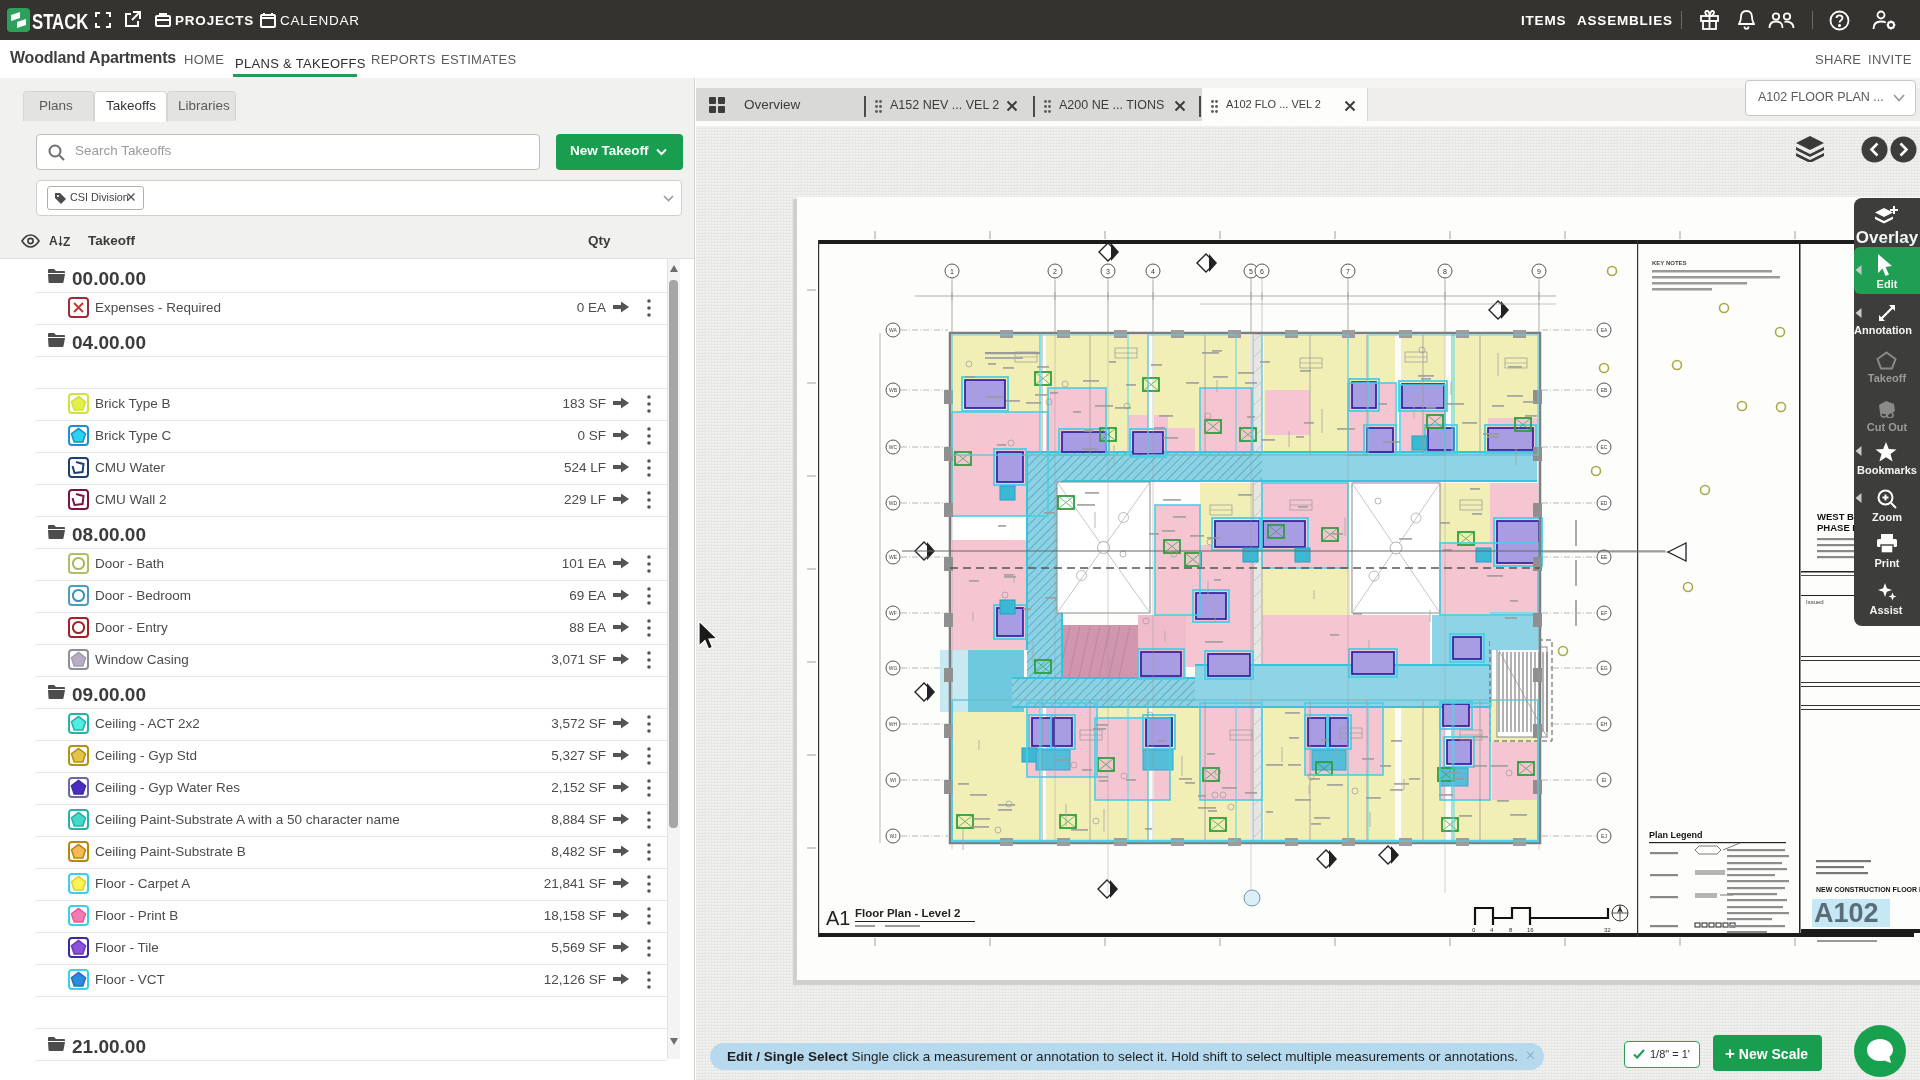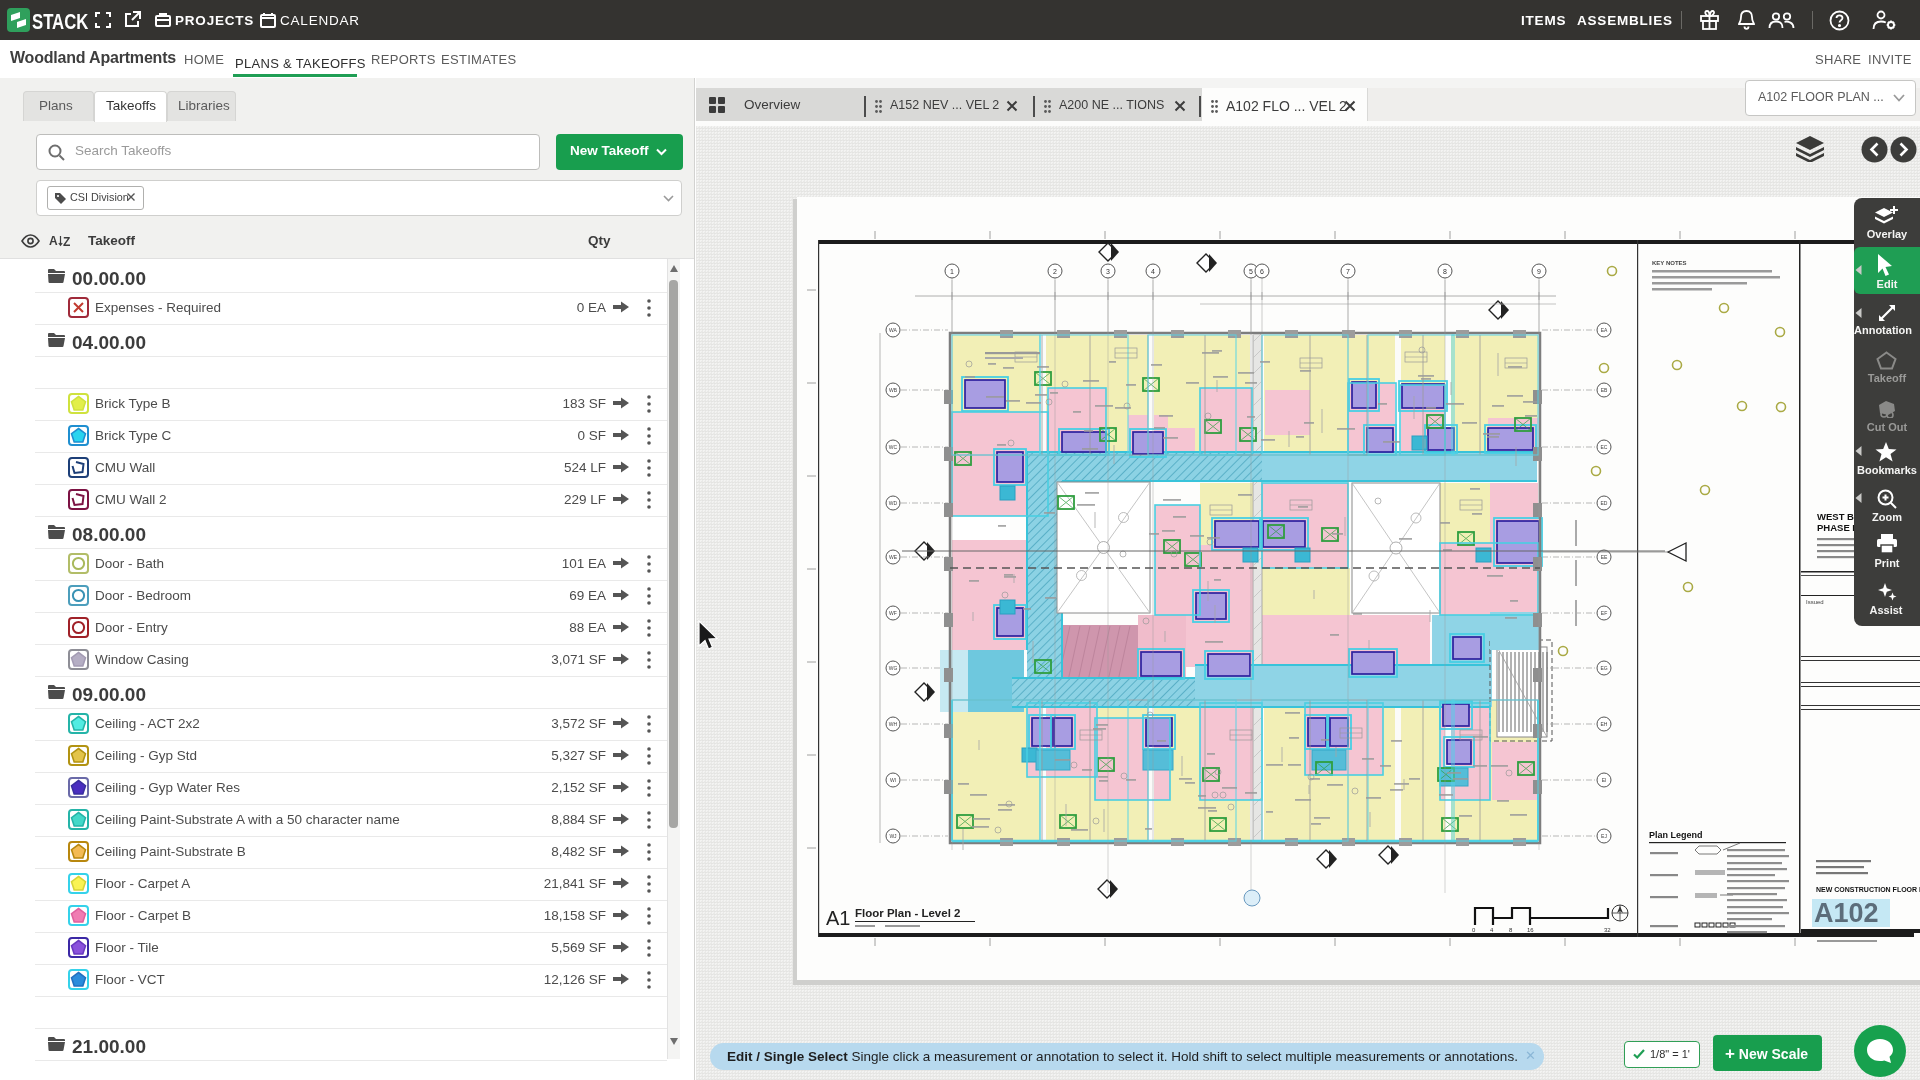--- a/index.html
+++ b/index.html
@@ -207,21 +207,21 @@
         <circle cx="3" cy="10" r="1.8"></circle>
         <circle cx="3" cy="17" r="1.8"></circle>
       </svg>
     </div>
     <div class="sep" style="top:225px"></div>
     <div class="row" style="top:193px">
       <svg class="ricon" width="21" height="21" viewBox="0 0 21 20">
         <rect x="1" y="0.5" width="19" height="19" rx="3" fill="#fff" stroke="#1d3f78" stroke-width="2"></rect>
         <path d="M8 4.5 L15.5 6.5 L14.5 14.5 L6.5 15.5 L4.5 8.5" fill="none" stroke="#1d3f78" stroke-width="2"></path>
       </svg>
-      <div class="rname">CMU Wall</div>
+      <div class="rname">CMU Water</div>
       <div class="rqty">524 LF</div>
       <svg class="rarrow" width="18" height="16" viewBox="0 0 18 16">
         <path d="M1 6 H9 V2.5 L17 8 L9 13.5 V10 H1 Z" fill="#555"></path>
       </svg>
       <svg class="rdots" width="6" height="20" viewBox="0 0 6 20" fill="#555">
         <circle cx="3" cy="3" r="1.8"></circle>
         <circle cx="3" cy="10" r="1.8"></circle>
         <circle cx="3" cy="17" r="1.8"></circle>
       </svg>
     </div>
@@ -427,21 +427,21 @@
         <circle cx="3" cy="10" r="1.8"></circle>
         <circle cx="3" cy="17" r="1.8"></circle>
       </svg>
     </div>
     <div class="sep" style="top:673px"></div>
     <div class="row" style="top:641px">
       <svg class="ricon" width="21" height="21" viewBox="0 0 21 20">
         <rect x="1" y="0.5" width="19" height="19" rx="3" fill="#fff" stroke="#35d2ea" stroke-width="2"></rect>
         <polygon points="10.5,3 17.5,8.2 14.8,16.5 6.2,16.5 3.5,8.2" fill="#f07cb2" stroke="#e0609e" stroke-width="1.6"></polygon>
       </svg>
-      <div class="rname">Floor - Carpet B</div>
+      <div class="rname">Floor - Print B</div>
       <div class="rqty">18,158 SF</div>
       <svg class="rarrow" width="18" height="16" viewBox="0 0 18 16">
         <path d="M1 6 H9 V2.5 L17 8 L9 13.5 V10 H1 Z" fill="#555"></path>
       </svg>
       <svg class="rdots" width="6" height="20" viewBox="0 0 6 20" fill="#555">
         <circle cx="3" cy="3" r="1.8"></circle>
         <circle cx="3" cy="10" r="1.8"></circle>
         <circle cx="3" cy="17" r="1.8"></circle>
       </svg>
     </div>
@@ -540,21 +540,21 @@
     <path d="M1.5 1.5 L10.5 10.5 M10.5 1.5 L1.5 10.5"></path>
   </svg>
 <svg class="abs" style="left:1211px;top:100px" width="7" height="13" viewBox="0 0 7 13" fill="#5a5a5a">
     <circle cx="1.5" cy="1.5" r="1.4"></circle>
     <circle cx="5.5" cy="1.5" r="1.4"></circle>
     <circle cx="1.5" cy="6.5" r="1.4"></circle>
     <circle cx="5.5" cy="6.5" r="1.4"></circle>
     <circle cx="1.5" cy="11.5" r="1.4"></circle>
     <circle cx="5.5" cy="11.5" r="1.4"></circle>
   </svg>
-<div class="abs" style="left:1226px;top:98px;font-size:14px;color:#3c3c3c">A102 FLO ... VEL 2</div>
+<div class="abs" style="left:1226px;top:98px;font-size:11px;color:#3c3c3c">A102 FLO ... VEL 2</div>
 <svg class="abs" style="left:1344px;top:100px" width="12" height="12" viewBox="0 0 12 12" stroke="#3c3c3c" stroke-width="2">
     <path d="M1.5 1.5 L10.5 10.5 M10.5 1.5 L1.5 10.5"></path>
   </svg>
 <div class="abs" style="left:1745px;top:80px;width:171px;height:36px;background:#fff;border:1px solid #c6c6c4;border-radius:4px"></div>
 <div class="abs" style="left:1758px;top:90px;font-size:12.5px;color:#5b5b5b">A102 FLOOR PLAN ...</div>
 <svg class="abs" style="left:1893px;top:94px" width="12" height="8" viewBox="0 0 12 8" fill="none" stroke="#9a9a9a" stroke-width="1.8">
     <path d="M1 1 L6 6.5 L11 1"></path>
   </svg>
 <div id="canvas"></div>
 <svg class="abs" style="left:696px;top:126px" width="1224" height="954" viewBox="696 126 1224 954">
@@ -1352,21 +1352,21 @@
     <path d="M10.5 7.5 L16.5 13.5 L10.5 19.5" stroke="#fff" stroke-width="2.6" fill="none"></path>
   </svg>
 
 <div class="abs" style="left:1854px;top:198px;width:66px;height:428px;background:#3d3d3b;border-radius:8px 0 0 8px"></div>
 <div class="abs" style="left:1854px;top:247px;width:66px;height:47px;background:#1f9e54;border-radius:6px 0 0 6px"></div>
 <svg class="abs" style="left:1873px;top:206px" width="26" height="21" viewBox="0 0 26 21" fill="#fff">
     <path d="M11 2 L20 6.5 L11 11 L2 6.5 Z"></path>
     <path d="M2 10.5 L11 15 L20 10.5 L20 13 L11 17.5 L2 13 Z"></path>
     <path d="M21 0 V8 M17 4 H25" stroke="#fff" stroke-width="2" fill="none"></path>
   </svg>
-<div class="abs" style="left:1854px;top:228px;width:66px;text-align:center;font-size:11px;font-weight:bold;color:#f5f5f4">Overlay</div>
+<div class="abs" style="left:1854px;top:228px;width:66px;text-align:center;font-size:17px;font-weight:bold;color:#f5f5f4">Overlay</div>
 <svg class="abs" style="left:1876px;top:254px" width="20" height="22" viewBox="0 0 20 22" fill="#fff">
     <path d="M2 0 L16 12 L9.5 13 L13 20.5 L9.5 22 L6.5 14.5 L2 19 Z"></path>
   </svg>
 <div class="abs" style="left:1854px;top:278px;width:66px;text-align:center;font-size:11px;font-weight:bold;color:#f5f5f4">Edit</div>
 <svg class="abs" style="left:1878px;top:304px" width="18" height="18" viewBox="0 0 18 18" fill="#fff">
     <path d="M11 1 H17 V7 L14.8 4.8 L4.8 14.8 L7 17 H1 V11 L3.2 13.2 L13.2 3.2 Z"></path>
   </svg>
 <div class="abs" style="left:1854px;top:324px;width:44px;text-align:center;font-size:11px;font-weight:bold;color:#f5f5f4">Annotation</div>
 <svg class="abs" style="left:1876px;top:351px" width="21" height="19" viewBox="0 0 21 19" fill="none" stroke="#8a8a88" stroke-width="2">
     <polygon points="10.5,1.5 19.5,8 16,17.5 5,17.5 1.5,8"></polygon>

